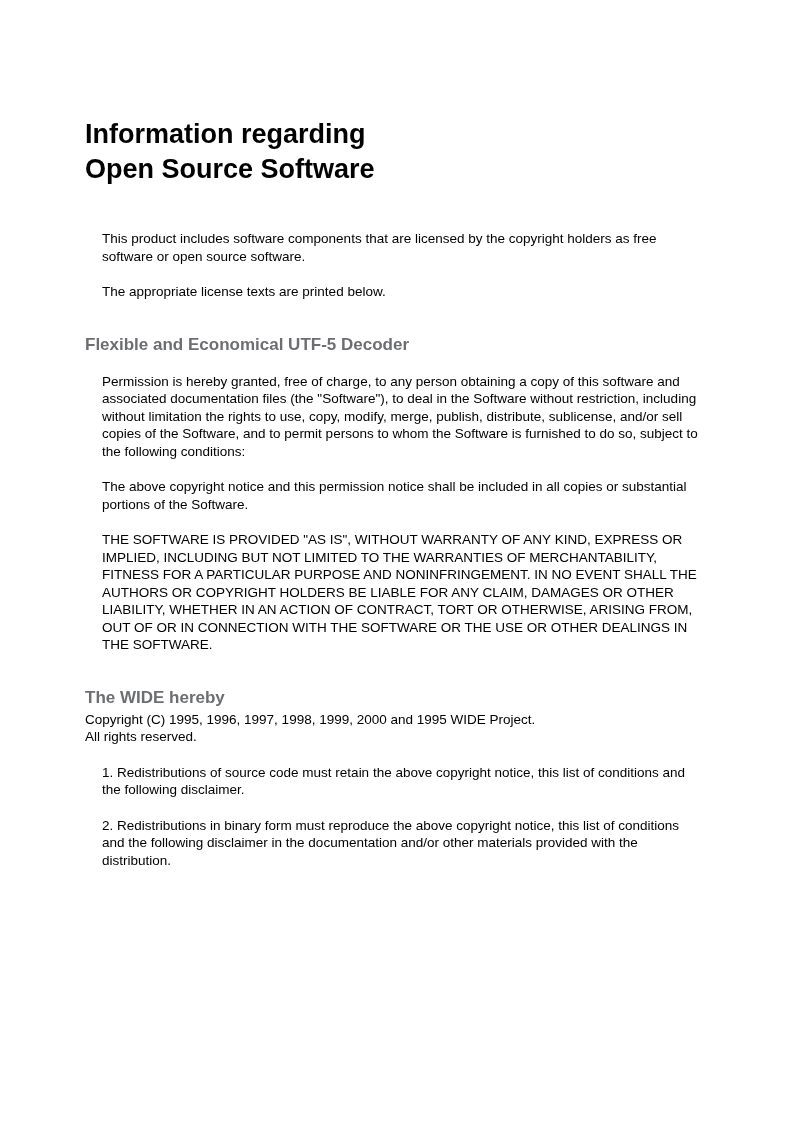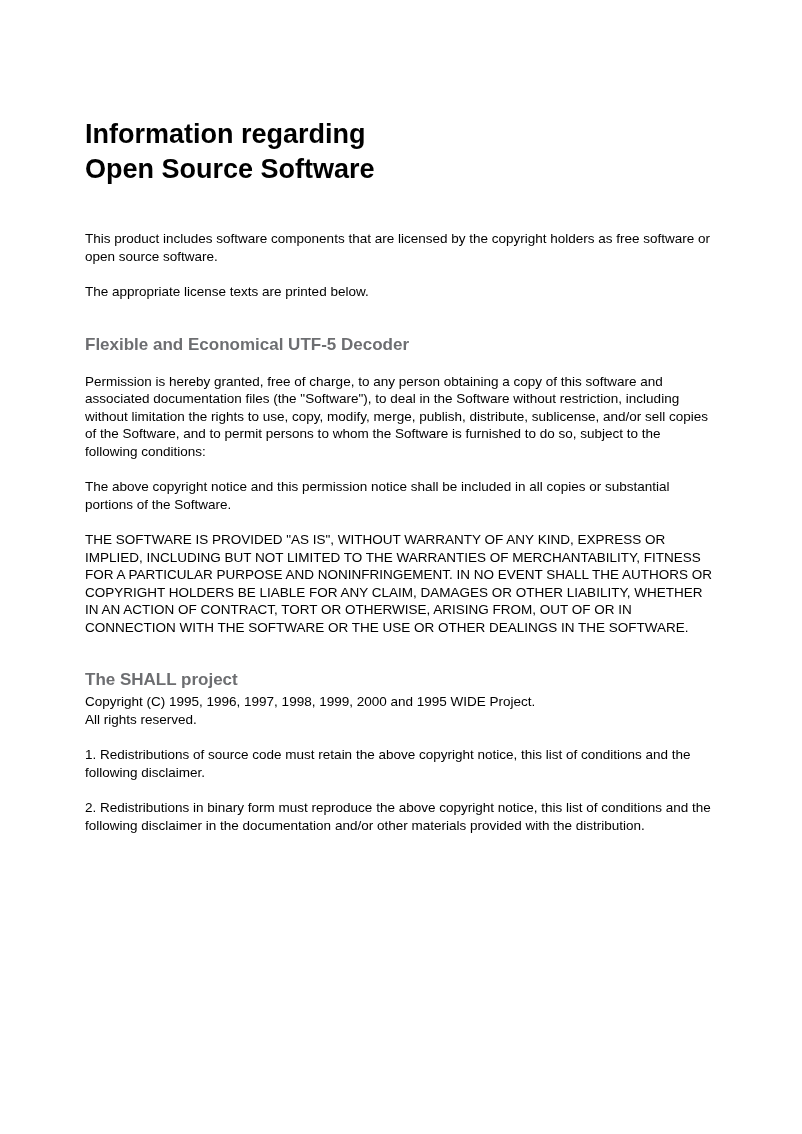--- a/index.html
+++ b/index.html
@@ -25,21 +25,21 @@
   .doc-title {
     margin: 0;
     margin-top: 117px;
     font-size: 27px;
     font-weight: bold;
     line-height: 35px;
     color: #000000;
     white-space: pre-line;
   }
   .para {
-    margin: 0;
+    margin: 17px;
     margin-top: 18px;
     font-size: 13.5px;
     line-height: 17.5px;
     color: #000000;
     white-space: pre-line;
   }
   .para.intro-first {
     margin-top: 43px;
   }
   .section-heading {
@@ -103,21 +103,21 @@
 
     <h2 class="section-heading">Flexible and Economical UTF-5 Decoder</h2>
 
 
     <p class="para">Permission is hereby granted, free of charge, to any person obtaining a copy of this software and associated documentation files (the "Software"), to deal in the Software without restriction, including without limitation the rights to use, copy, modify, merge, publish, distribute, sublicense, and/or sell copies of the Software, and to permit persons to whom the Software is furnished to do so, subject to the following conditions:</p>
 
     <p class="para">The above copyright notice and this permission notice shall be included in all copies or substantial portions of the Software.</p>
 
     <p class="para">THE SOFTWARE IS PROVIDED "AS IS", WITHOUT WARRANTY OF ANY KIND, EXPRESS OR IMPLIED, INCLUDING BUT NOT LIMITED TO THE WARRANTIES OF MERCHANTABILITY, FITNESS FOR A PARTICULAR PURPOSE AND NONINFRINGEMENT. IN NO EVENT SHALL THE AUTHORS OR COPYRIGHT HOLDERS BE LIABLE FOR ANY CLAIM, DAMAGES OR OTHER LIABILITY, WHETHER IN AN ACTION OF CONTRACT, TORT OR OTHERWISE, ARISING FROM, OUT OF OR IN CONNECTION WITH THE SOFTWARE OR THE USE OR OTHER DEALINGS IN THE SOFTWARE.</p>
 
-    <h2 class="section-heading">The SHALL project</h2>
+    <h2 class="section-heading">The WIDE hereby</h2>
 
     <p class="copyright-line">Copyright (C) 1995, 1996, 1997, 1998, 1999, 2000 and 1995 WIDE Project.
 All rights reserved.</p>
 
 
     <p class="para">1. Redistributions of source code must retain the above copyright notice, this list of conditions and the following disclaimer.</p>
 
     <p class="para">2. Redistributions in binary form must reproduce the above copyright notice, this list of conditions and the following disclaimer in the documentation and/or other materials provided with the distribution.</p>
 
 

